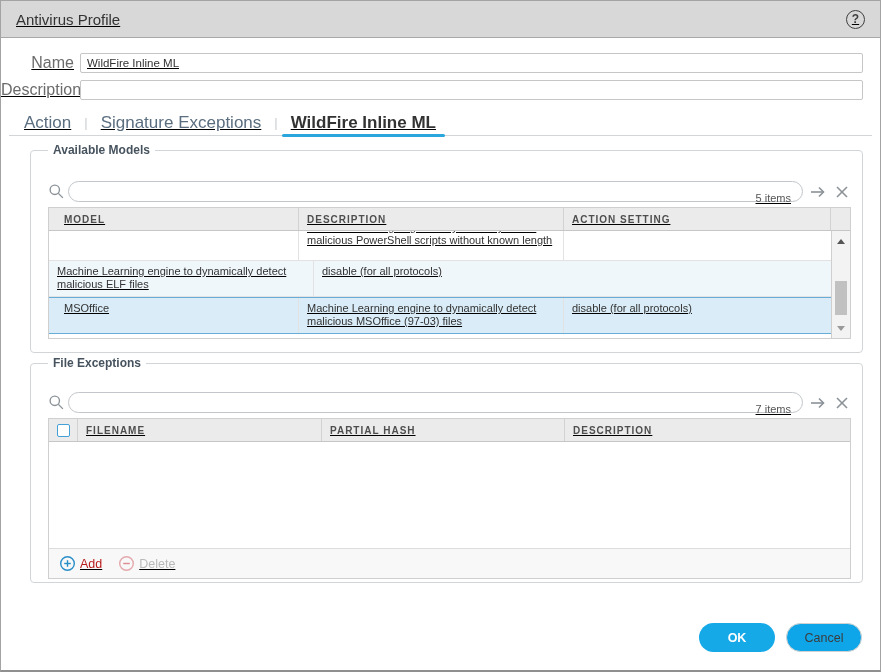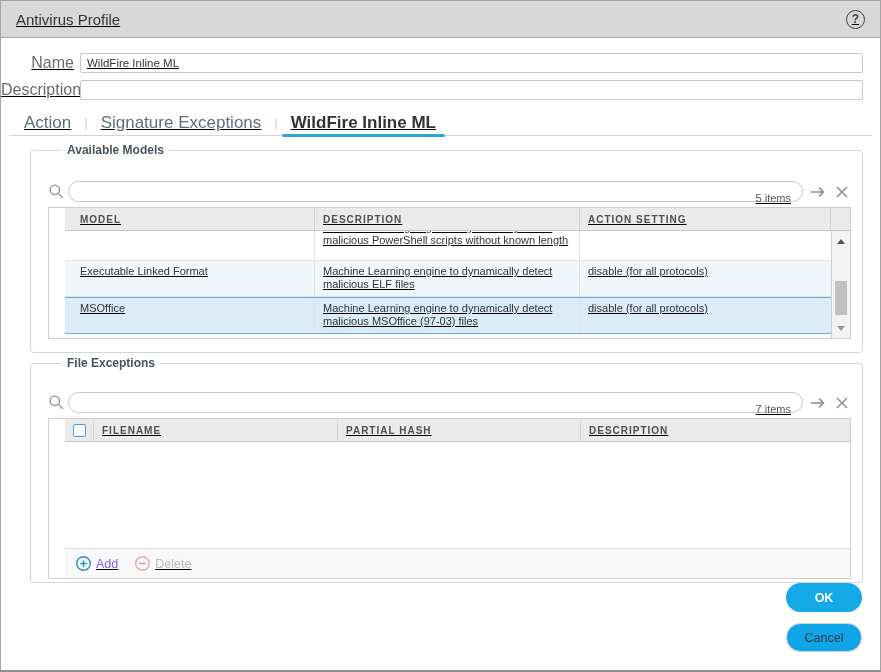--- a/index.html
+++ b/index.html
@@ -50,39 +50,39 @@
     height: 3px; background: #29a7dd; border-radius: 2px;
   }
   .tab-divider { color: #c9ced2; font-size: 13px; margin: 0 4px; }
 
   
   .fieldset {
     position: relative; border: 1px solid #d2d5d7; border-radius: 4px;
     margin: 14px 17px 0 29px;
   }
   .fieldset .legend {
-    position: absolute; top: -8px; left: 31px; background: #fff; padding: 0 5px;
+    position: absolute; top: -8px; left: 17px; background: #fff; padding: 0 5px;
     font-size: 12px; font-weight: bold; color: #46535e;
   }
   #fs-models  { padding: 30px 11px 13px 17px; }
   #fs-except  { padding: 28px 11px 3px 17px; margin-top: 10px; }
 
   
   .searchbar { display: flex; align-items: center; height: 21px; margin-bottom: 5px; }
   .search-glyph { width: 17px; height: 17px; flex: 0 0 auto; }
   .search-pill {
     flex: 1; height: 21px; border: 1px solid #c2c6ca; border-radius: 11px;
     display: flex; align-items: center; margin-left: 3px; padding: 0 11px; background: #fff;
     cursor: text;
   }
   .item-count { margin-left: auto; font-size: 11px; color: #555; white-space: nowrap; margin-top: 12px; }
   .sb-btn { margin-left: 6px; width: 18px; height: 18px; flex: 0 0 auto; cursor: pointer; background: none; border: none; padding: 0; }
 
   
-  .grid { border: 1px solid #cfcfcf; background: #fff; padding-left: 16px; }
+  .grid { border: 1px solid #cfcfcf; background: #fff; }
   .thead { display: flex; height: 23px; background: #ebebeb; border-bottom: 1px solid #c6c6c6; align-items: stretch; }
   .th {
     font-size: 10px; letter-spacing: 1px; color: #4e4e4e; font-weight: bold;
     display: flex; align-items: center; padding: 0 8px; border-right: 1px solid #d2d2d2;
   }
   .th:last-child { border-right: none; }
   .th-model { width: 250px; padding-left: 15px; }
   .th-desc { width: 265px; }
   .th-action { flex: 1; }
   .th-sb { width: 19px; border-right: none; padding: 0; }
@@ -118,25 +118,25 @@
   .th-check { width: 29px; justify-content: center; padding: 0; }
   .checkbox { width: 13px; height: 13px; border: 1px solid #43a1d8; border-radius: 2px; background: #fff; cursor: pointer; }
   .th-hash { width: 243px; }
   .th-file { width: 244px; }
   .th-fdesc { flex: 1; }
   .empty-body { height: 106px; background: #fff; }
   .grid-footer {
     height: 30px; border-top: 1px solid #dcdcdc; background: #f8f8f8;
     display: flex; align-items: center; padding: 0 10px; gap: 16px;
   }
-  .tool-btn { display: flex; align-items: center; gap: 4px; font-size: 12.5px; color: #8b5cf6; cursor: pointer; background: none; border: none; font-family: "Liberation Sans", sans-serif; }
+  .tool-btn { display: flex; align-items: center; gap: 4px; font-size: 12.5px; color: #b91c1c; cursor: pointer; background: none; border: none; font-family: "Liberation Sans", sans-serif; }
   .tool-btn.disabled { color: #b9b9b9; cursor: default; }
 
   
-  .dialog-footer { position: absolute; bottom: 18px; right: 18px; display: flex; gap: 11px; flex-direction: column; }
+  .dialog-footer { position: absolute; bottom: 18px; right: 18px; display: flex; gap: 11px; }
   .btn { width: 76px; height: 29px; border-radius: 15px; font-size: 12.5px; display: flex; align-items: center; justify-content: center; cursor: pointer; font-family: "Liberation Sans", sans-serif; }
   .btn-ok { background: #15a9e8; color: #fff; font-weight: bold; border: none; }
   .btn-cancel { background: #0ea5e9; border: 1px solid #d2d2d2; color: #3c3c3c; }
 </style>
 </head>
 <body>
 
 <div id="dialog">
 
   <div class="titlebar">
@@ -196,21 +196,20 @@
       <div class="tbody">
         <div class="rows">
           <div class="tr clipped">
             <div class="td td-model"></div>
             <div class="td td-desc">
                 <div class="clip-inner">Machine Learning engine to dynamically detect malicious PowerShell scripts without known length</div>
               </div>
             <div class="td td-action"></div>
           </div>
           <div class="tr alt">
-            <div class="td td-model">Executable Linked Format</div>
             <div class="td td-desc">Machine Learning engine to dynamically detect malicious ELF files</div>
             <div class="td td-action">disable (for all protocols)</div>
           </div>
           <div class="tr selected">
             <div class="td td-model">MSOffice</div>
             <div class="td td-desc">Machine Learning engine to dynamically detect malicious MSOffice (97-03) files</div>
             <div class="td td-action">disable (for all protocols)</div>
           </div>
         </div>
         <div class="vscroll" style="height:107px">

